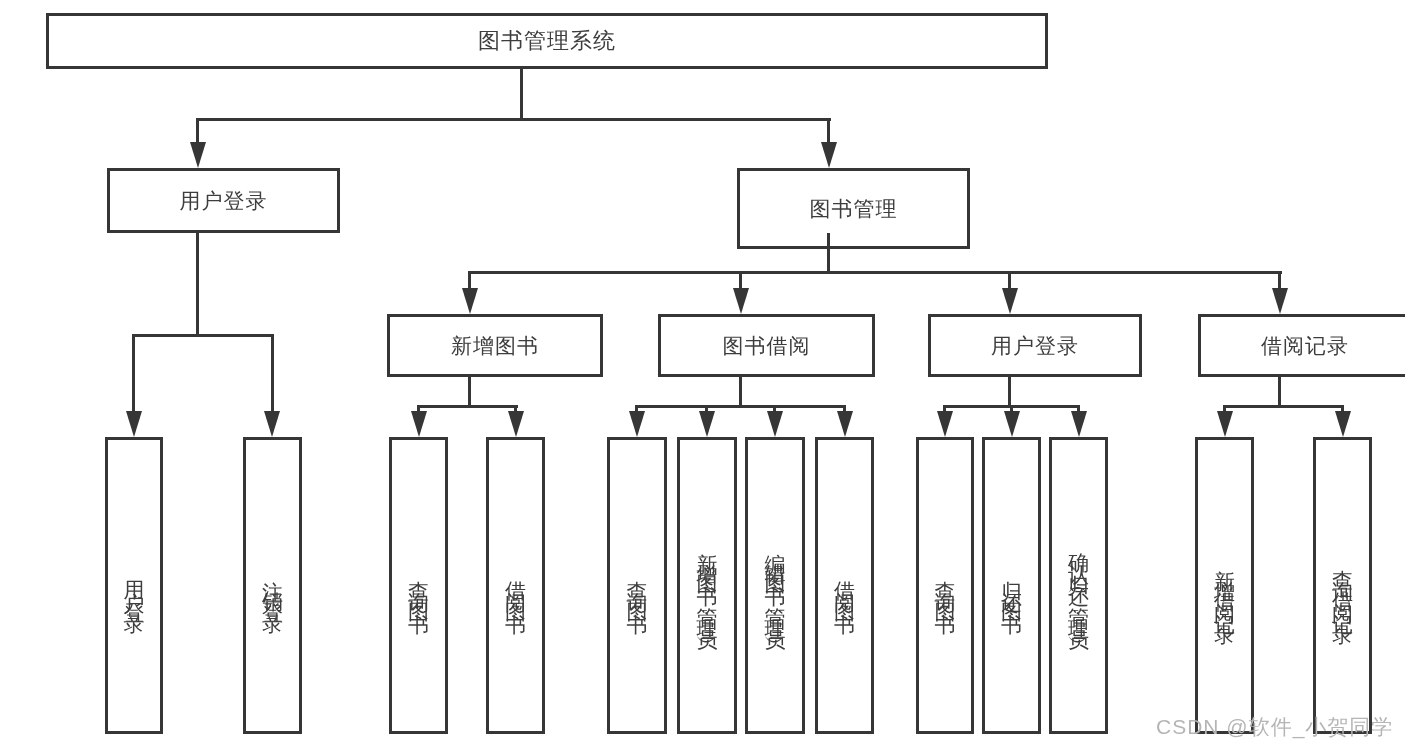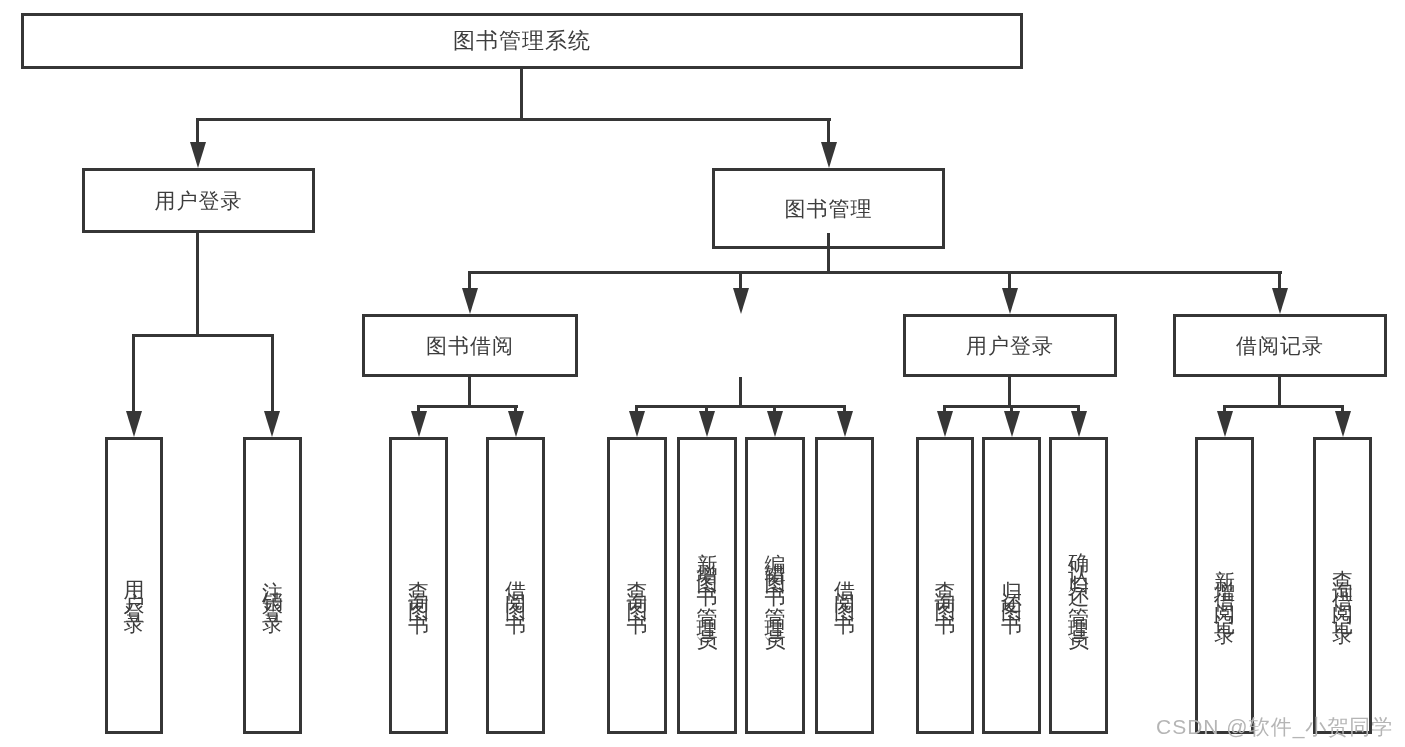--- a/index.html
+++ b/index.html
@@ -16,20 +16,21 @@
     position: absolute;
     border: 3px solid #363636;
     background: #ffffff;
     display: flex;
     align-items: center;
     justify-content: center;
     color: #3d3d3d;
     font-size: 21px;
     letter-spacing: 1px;
     white-space: nowrap;
+    margin-left: 25px;
   }
   .box.root { font-size: 22px; }
   .leaf {
     position: absolute;
     top: 437px;
     height: 297px;
     border: 3px solid #363636;
     background: #ffffff;
     display: flex;
     align-items: center;
@@ -96,20 +97,23 @@
   <div class="vl" style="left:468px; top:271px; height:19px;"></div>
   <div class="arrow" style="left:462px; top:288px;"></div>
   <div class="vl" style="left:739px; top:271px; height:19px;"></div>
   <div class="arrow" style="left:733px; top:288px;"></div>
   <div class="vl" style="left:1008px; top:271px; height:19px;"></div>
   <div class="arrow" style="left:1002px; top:288px;"></div>
   <div class="vl" style="left:1278px; top:271px; height:19px;"></div>
   <div class="arrow" style="left:1272px; top:288px;"></div>
 
   <div class="box" style="left:362px; top:314px; width:216px; height:63px;">
+    <span>新增图书</span>
+  </div>
+  <div class="box" style="left:633px; top:314px; width:217px; height:63px;">
     <span>图书借阅</span>
   </div>
   <div class="box" style="left:903px; top:314px; width:214px; height:63px;">
     <span>用户登录</span>
   </div>
   <div class="box" style="left:1173px; top:314px; width:214px; height:63px;">
     <span>借阅记录</span>
   </div>
 
   <div class="vl" style="left:468px; top:377px; height:31px;"></div>

